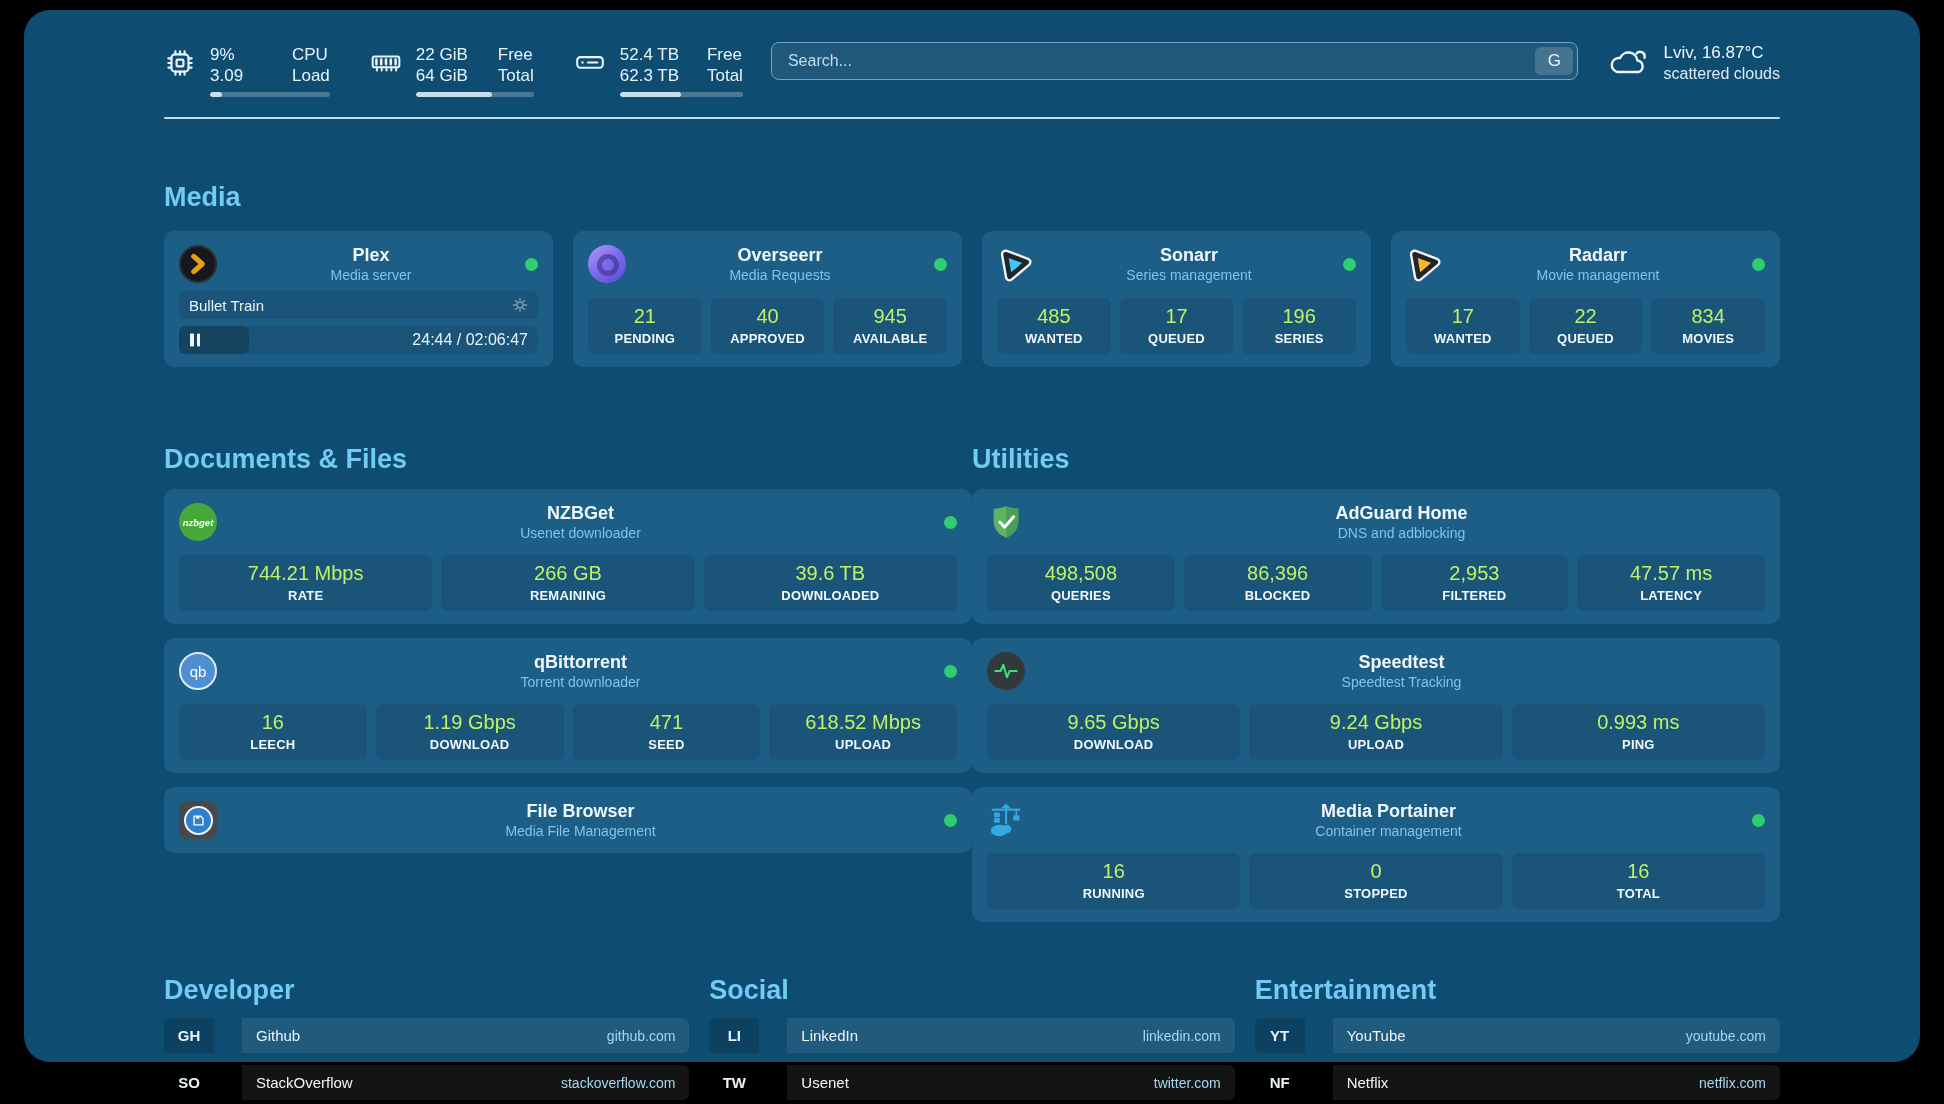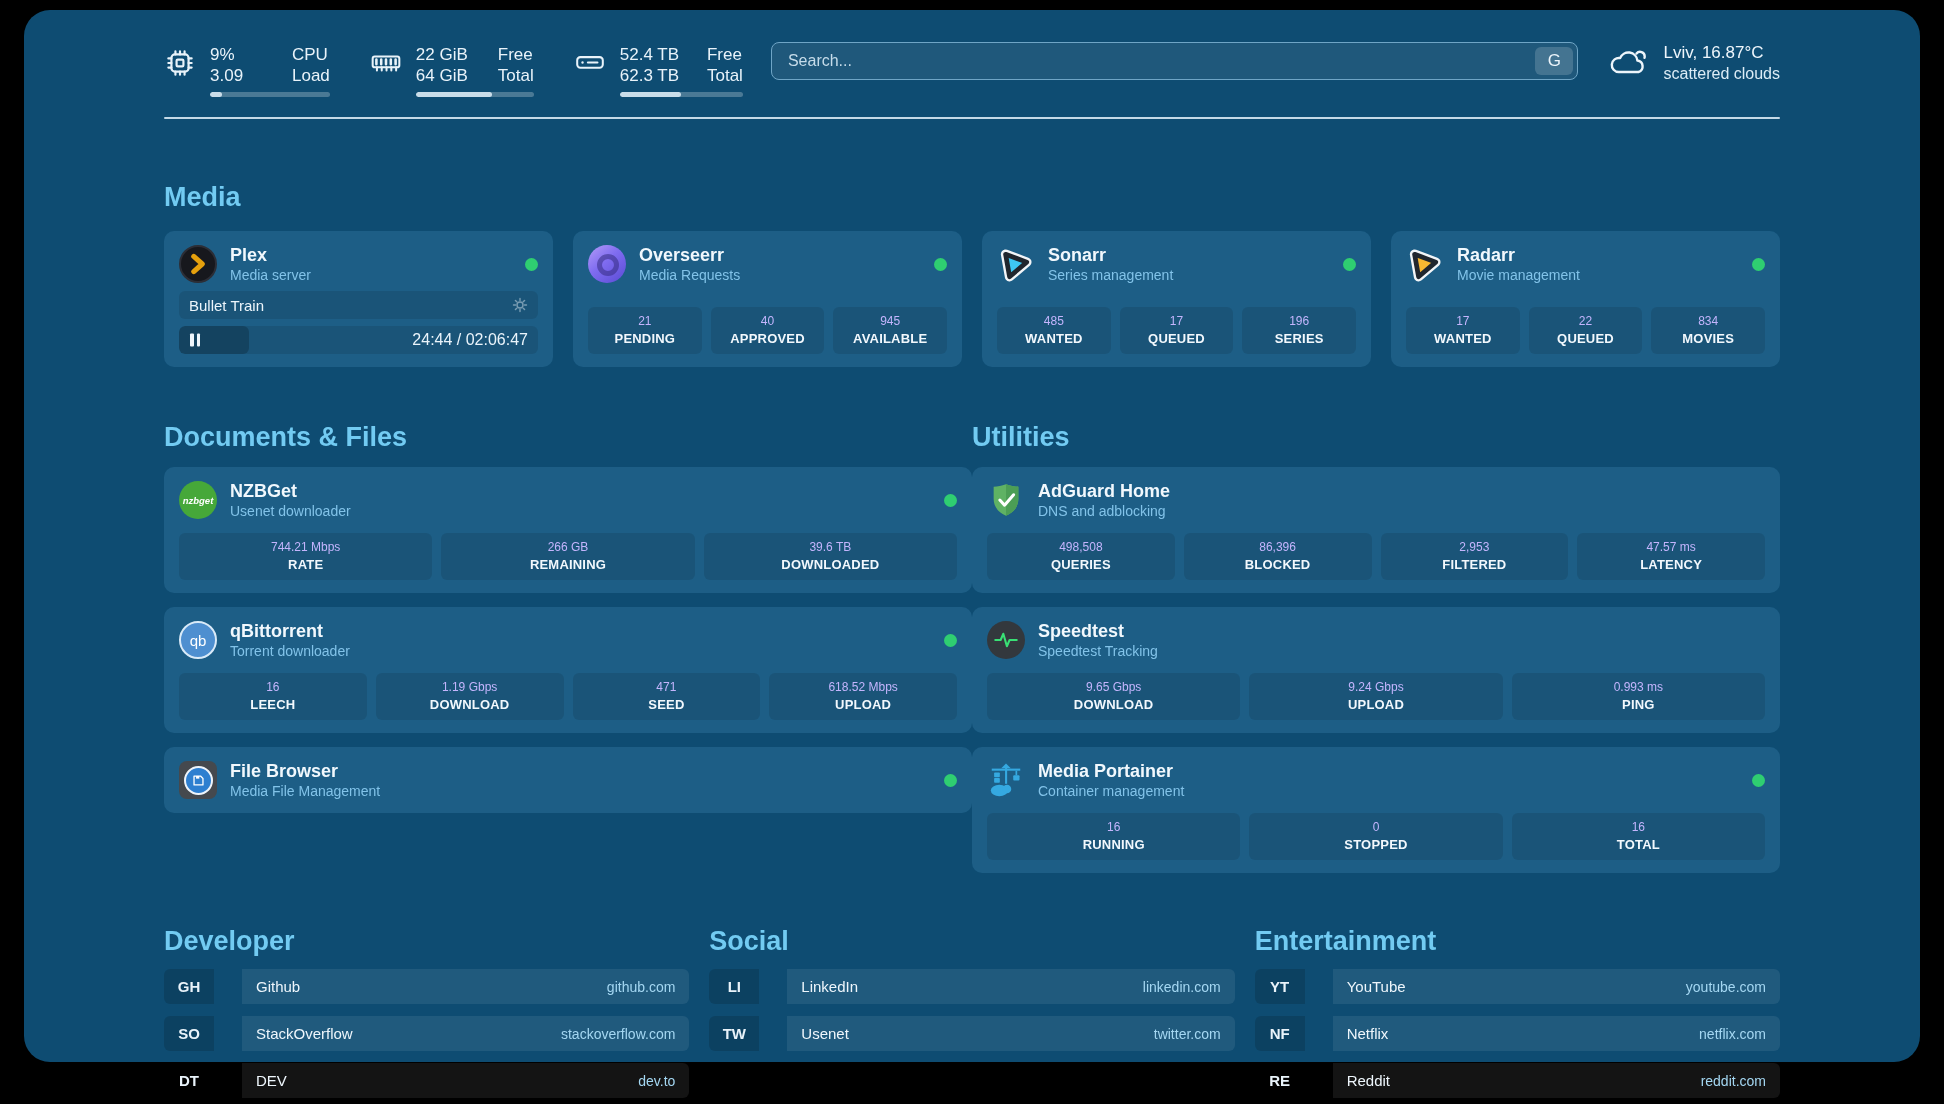--- a/index.html
+++ b/index.html
@@ -37,44 +37,44 @@
   .divider { height:2px; background:#d3e5f1; opacity:.92; margin-top:20px; border-radius:1px; }
 
   
   .section-title { color:#72cbf2; font-size:27px; font-weight:700; line-height:32px; }
   .mt-media { margin-top:62px; }
   .media-grid { display:grid; grid-template-columns:repeat(4,1fr); gap:20px; margin-top:18px; }
 
   .card { background:#1d5e86; border-radius:10px; padding:13px 15px; display:flex; flex-direction:column; }
   .card-head { display:flex; align-items:center; gap:13px; }
   .app-icon { width:38px; height:38px; flex:0 0 38px; position:relative; }
-  .chead-text { flex:1; min-width:0; }
+  .chead-text { flex:1; min-width:0;text-align:center; }
   .c-title { font-size:18px; font-weight:600; color:#f1f8fd; line-height:22px; white-space:nowrap; }
   .c-sub { font-size:14px; color:#82c3e9; line-height:18px; white-space:nowrap; }
   .dot { width:13px; height:13px; border-radius:50%; background:#2fce71; flex:0 0 13px; }
 
   .stats-row { display:flex; gap:9px; margin-top:auto; padding-top:13px; }
   .stat { flex:1; background:rgba(0,0,0,.10); border-radius:6px; text-align:center; padding:7px 2px 8px; min-width:0; }
-  .stat .v { font-size:12px; color:#c4b5fd; white-space:nowrap; }
+  .stat .v { font-size:20px; color:#bef264; white-space:nowrap; }
   .stat .l { font-size:13px; font-weight:700; color:#f2f8fd; margin-top:3px; letter-spacing:.2px; white-space:nowrap; }
 
   
   .player { margin-top:auto; padding-top:7px; }
   .media-row { height:28px; background:rgba(0,0,0,.10); border-radius:6px; display:flex; align-items:center;
     padding:0 10px; color:#ecf5fb; font-size:15px; }
   .media-row.title-row { justify-content:space-between; }
   .media-row.prog-row { position:relative; padding:0; margin-top:7px; overflow:hidden; }
   .gear { color:#ecf5fb; opacity:.45; width:16px; height:16px; cursor:pointer; }
   .prog-fill { position:absolute; left:0; top:0; bottom:0; background:rgba(0,0,0,.20); border-radius:6px; }
   .pause { position:absolute; left:11px; top:50%; transform:translateY(-50%); display:flex; gap:3px; cursor:pointer; }
   .pause span { width:3.5px; height:13px; background:#eef6fc; border-radius:1px; }
   .ptime { position:absolute; right:10px; top:50%; transform:translateY(-50%); font-size:16px; color:#eaf4fb; white-space:nowrap; }
 
   
-  .two-col { display:grid; grid-template-columns:1fr 1fr; margin-top:54px; }
+  .two-col { display:grid; grid-template-columns:1fr 1fr; margin-top:76px; }
   .col .card { margin-top:14px; }
   .col .card:first-of-type { margin-top:18px; }
 
   
   .bookmarks { display:grid; grid-template-columns:repeat(3,1fr); gap:20px; margin-top:52px; }
   .link-row { display:flex; height:35px; margin-top:12px; cursor:pointer; }
   .bk-list { margin-top:6px; }
   .abbr { width:50px; background:rgba(0,0,0,.14); border-radius:6px 0 0 6px; display:flex; align-items:center;
     justify-content:center; color:#e9f3fa; font-size:15px; font-weight:600;text-align:right; }
   .lbar { flex:1; background:rgba(255,255,255,.08); border-radius:0 6px 6px 0; display:flex; align-items:center;

